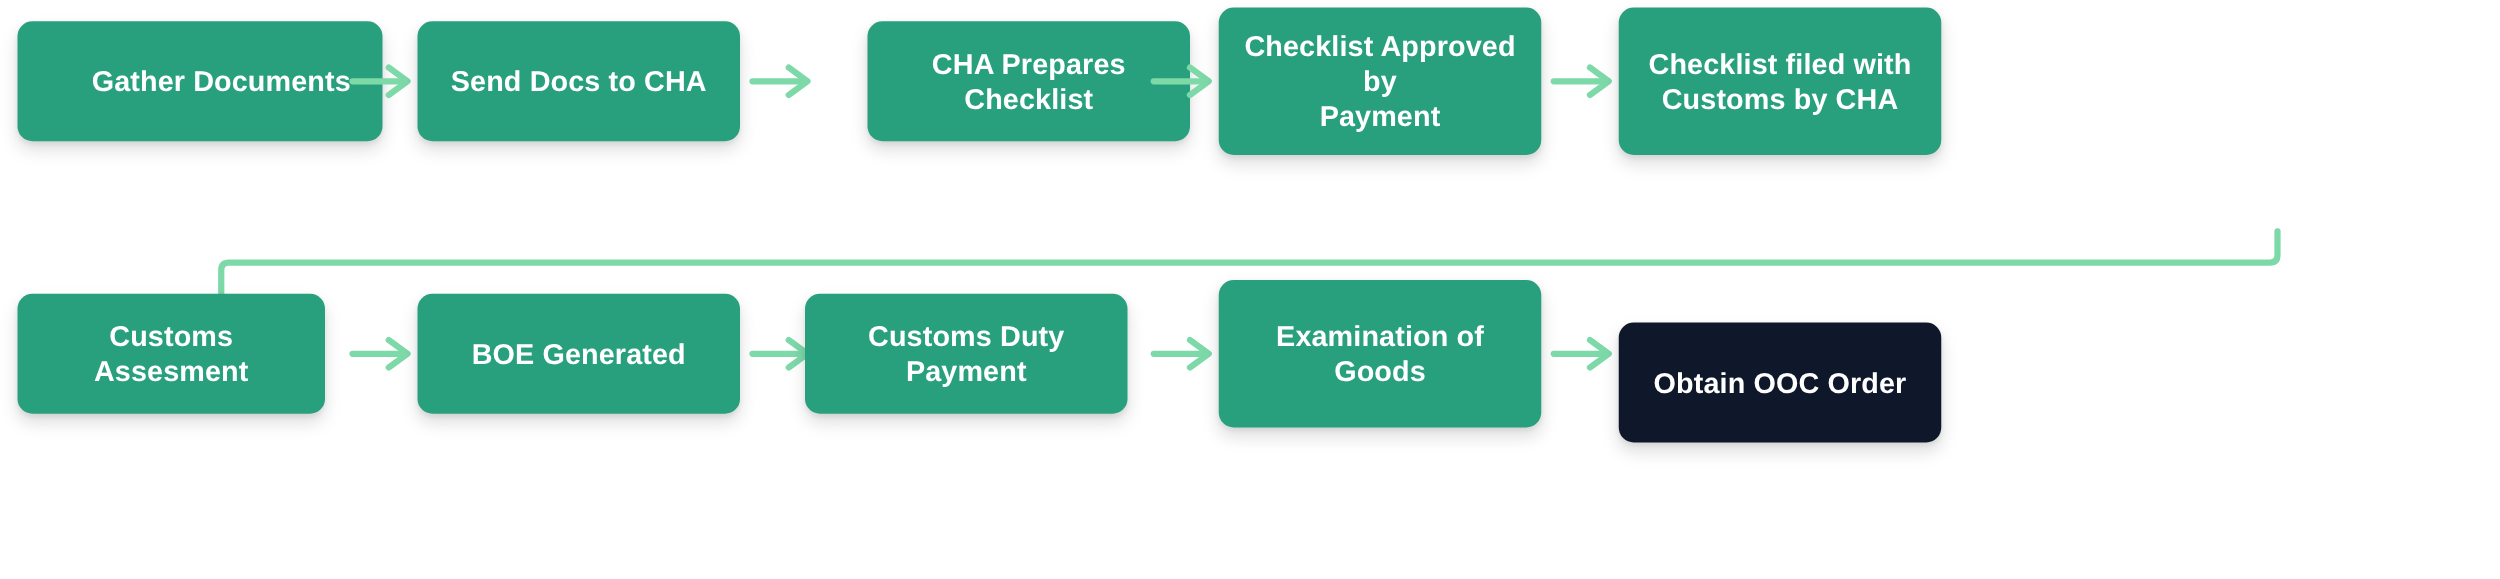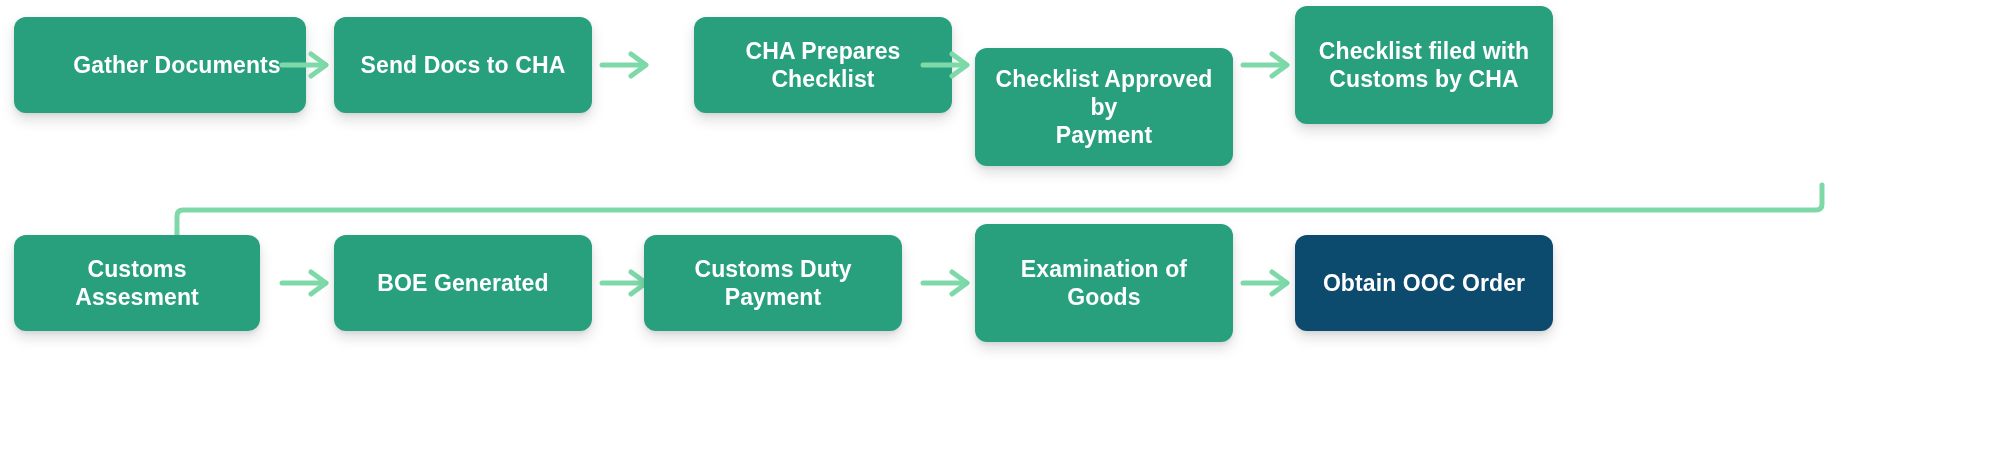--- a/index.html
+++ b/index.html
@@ -31,32 +31,32 @@
     align-items: center;
     justify-content: center;
     text-align: center;
     font-weight: bold;
     font-size: 23px;
     line-height: 1.22;
     letter-spacing: 0.1px;
     padding: 10px 14px;
     box-shadow: 0 7px 14px rgba(0,0,0,0.13), 0 2px 4px rgba(0,0,0,0.07);
   }
-  .node.dark { background: #0c4a6e; }
+  .node.dark { background: #0f172a; margin-top: 23px; }
 
   .node-label { display: block; }
 
   
   .node { position: absolute; }
 
   
   #n-top-0 { left: 14px;   top: 17px;  width: 292px; height: 96px; padding-left: 48px; }
   #n-top-1 { left: 334px;  top: 17px;  width: 258px; height: 96px; }
   #n-top-2 { left: 655px;  top: 17px;  width: 258px; height: 96px; margin-left: 39px; }
-  #n-top-3 { left: 975px;  top: 6px;   width: 258px; height: 118px; margin-top: 42px; }
+  #n-top-3 { left: 975px;  top: 6px;   width: 258px; height: 118px; }
   #n-top-4 { left: 1295px; top: 6px;   width: 258px; height: 118px; }
 
   
   #n-bot-0 { left: 14px;   top: 235px; width: 246px; height: 96px; }
   #n-bot-1 { left: 334px;  top: 235px; width: 258px; height: 96px; }
   #n-bot-2 { left: 644px;  top: 235px; width: 258px; height: 96px; }
   #n-bot-3 { left: 975px;  top: 224px; width: 258px; height: 118px; }
   #n-bot-4 { left: 1295px; top: 235px; width: 258px; height: 96px; }
 
   

